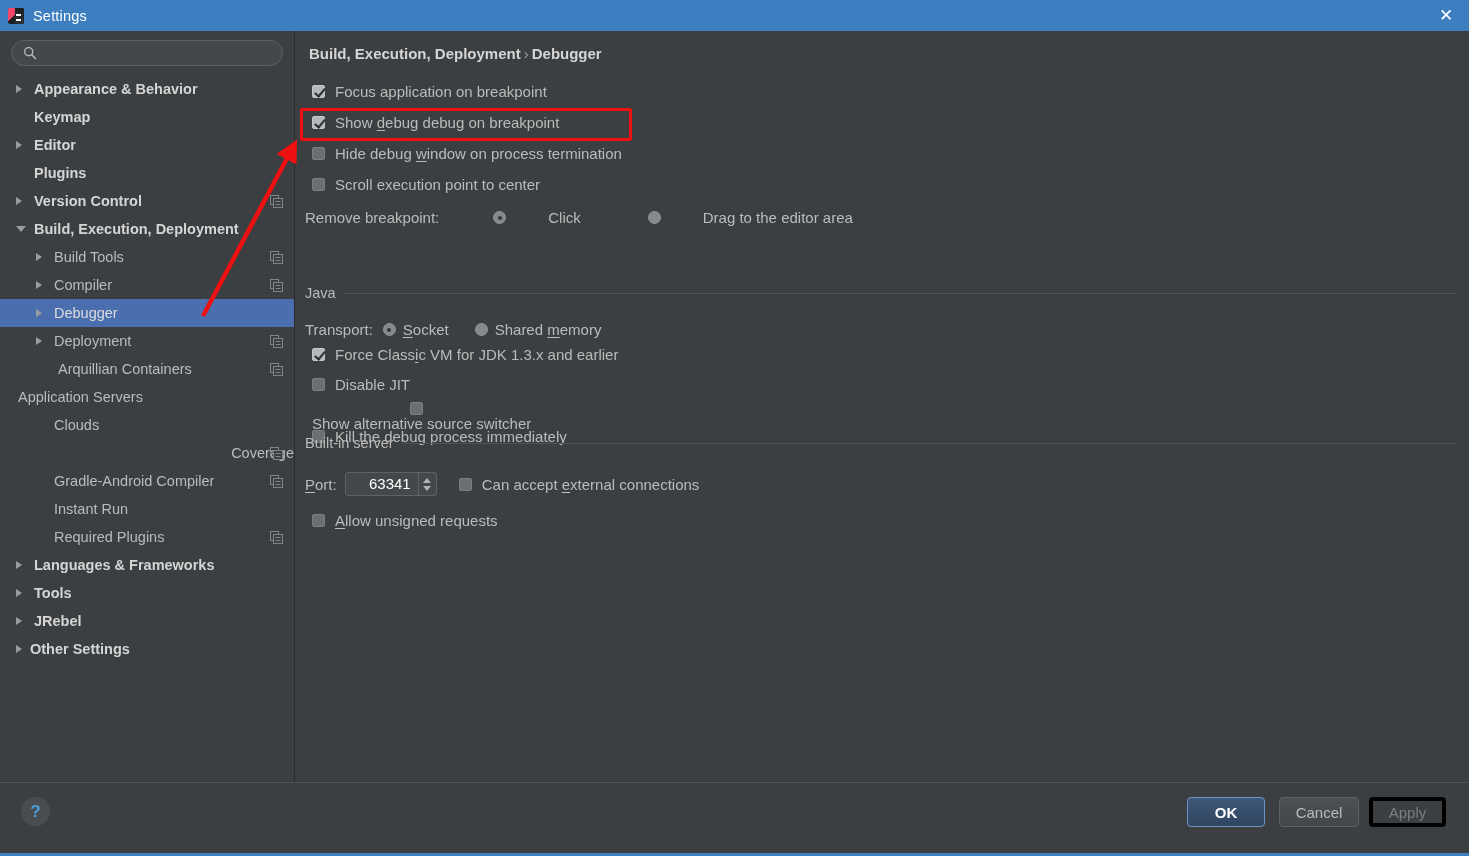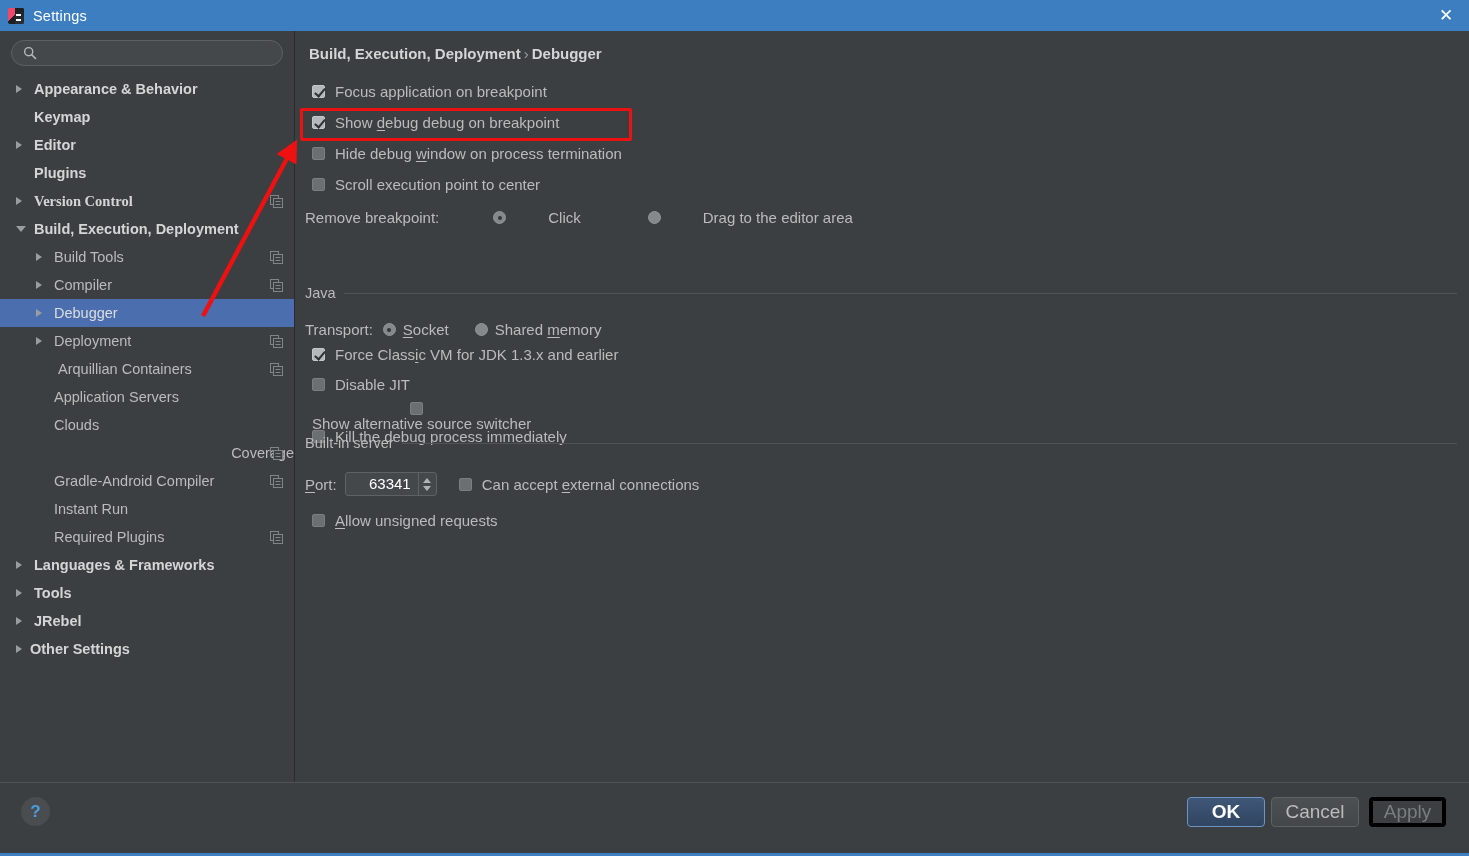--- a/index.html
+++ b/index.html
@@ -159,29 +159,29 @@
   }
   .help-btn {
     position: absolute; left: 21px; top: 14px; width: 29px; height: 29px;
     border-radius: 50%; background: #4a4d4f;
     display: flex; align-items: center; justify-content: center;
     color: #4a9fe0; font-size: 17px; font-weight: bold;
   }
   .btn {
     position: absolute; top: 14px; height: 30px;
     display: flex; align-items: center; justify-content: center;
-    border-radius: 4px; font-size: 19px;
+    border-radius: 4px; font-size: 15px;
   }
   .btn-ok {
     right: 204px; width: 78px;
     background: linear-gradient(180deg, #3f5877 0%, #2f4560 100%);
     border: 1px solid #6d94c4; color: #ffffff; font-weight: bold;
   }
   .btn-cancel {
-    right: 110px; width: 88px;
+    right: 110px; width: 80px;
     background: linear-gradient(180deg, #4c5052 0%, #434749 100%);
     border: 1px solid #5e6264; color: #bbbbbb;
   }
   .btn-apply {
     right: 23px; width: 77px;
     background: transparent; border: 4px solid #000000; color: #7a7e80;
   }
 
   
   .anno-box {
@@ -225,21 +225,21 @@
         <div class="tree-row bold" style="padding-left: 16px;">
           <span class="arrow-slot">
             <span class="arrow"></span>
           </span>
           <span style="margin-left: 4px;">Editor</span>
         </div>
         <div class="tree-row bold" style="padding-left: 16px;">
           <span class="arrow-slot"></span>
           <span style="margin-left: 4px;">Plugins</span>
         </div>
-        <div class="tree-row bold" style="padding-left: 16px; font-family: Liberation Serif, serif;">
+        <div class="tree-row bold" style="padding-left: 16px;">
           <span class="arrow-slot">
             <span class="arrow"></span>
           </span>
           <span style="margin-left: 4px;">Version Control</span>
           <svg class="copy-icon" viewBox="0 0 13 13">
             <rect x="0.5" y="0.5" width="8" height="9" fill="none" stroke="#81858a"></rect>
             <rect x="3.5" y="3.5" width="9" height="9" fill="#3c3f41" stroke="#81858a"></rect>
             <line x1="5.5" y1="6.5" x2="10.5" y2="6.5" stroke="#81858a"></line>
             <line x1="5.5" y1="9.5" x2="10.5" y2="9.5" stroke="#81858a"></line>
           </svg>
@@ -295,21 +295,21 @@
         <div class="tree-row" style="padding-left: 40px;">
           <span class="arrow-slot"></span>
           <span style="margin-left: 4px;">Arquillian Containers</span>
           <svg class="copy-icon" viewBox="0 0 13 13">
             <rect x="0.5" y="0.5" width="8" height="9" fill="none" stroke="#81858a"></rect>
             <rect x="3.5" y="3.5" width="9" height="9" fill="#3c3f41" stroke="#81858a"></rect>
             <line x1="5.5" y1="6.5" x2="10.5" y2="6.5" stroke="#81858a"></line>
             <line x1="5.5" y1="9.5" x2="10.5" y2="9.5" stroke="#81858a"></line>
           </svg>
         </div>
-        <div class="tree-row" style="padding-left: 36px;">
+        <div class="tree-row" style="">
           <span class="arrow-slot"></span>
           <span style="margin-left: 4px;">Application Servers</span>
         </div>
         <div class="tree-row" style="padding-left: 36px;">
           <span class="arrow-slot"></span>
           <span style="margin-left: 4px;">Clouds</span>
         </div>
         <div class="tree-row" style="padding-left: 46px; justify-content: flex-end;">
           <span class="arrow-slot"></span>
           <span style="margin-left: 4px;">Coverage</span>

